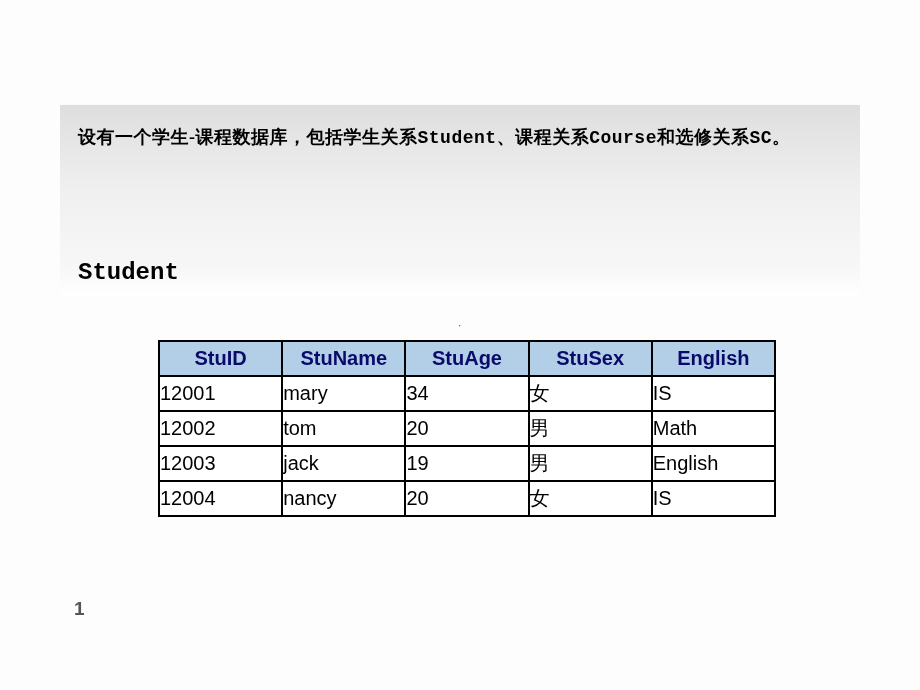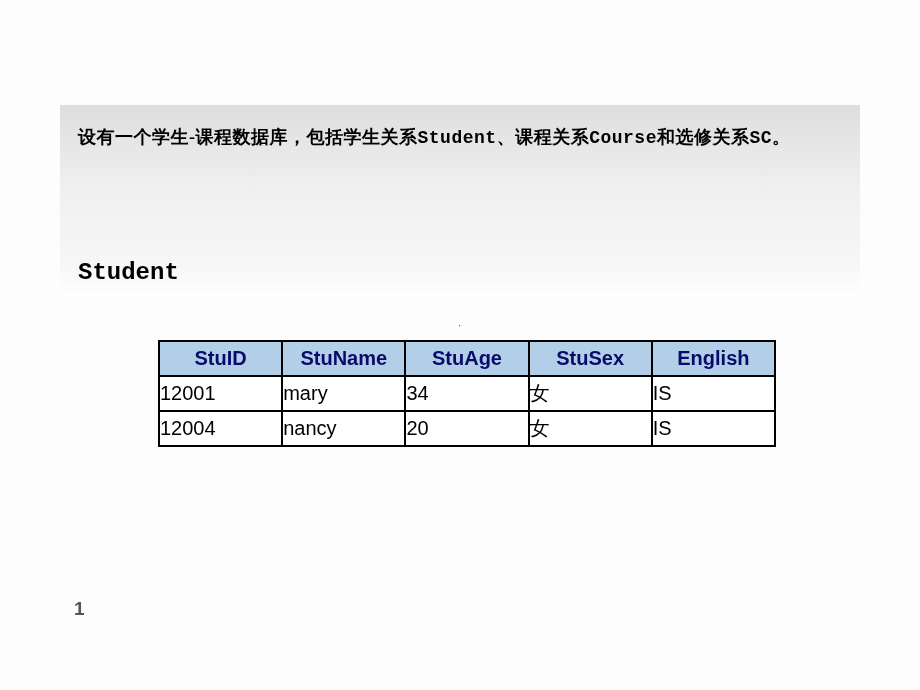--- a/index.html
+++ b/index.html
@@ -106,20 +106,34 @@
   </thead>
   <tbody>
     <tr>
       <td>12001</td>
       <td>mary</td>
       <td>34</td>
       <td>女</td>
       <td>IS</td>
     </tr>
     <tr>
+      <td>12002</td>
+      <td>tom</td>
+      <td>20</td>
+      <td>男</td>
+      <td>Math</td>
+    </tr>
+    <tr>
+      <td>12003</td>
+      <td>jack</td>
+      <td>19</td>
+      <td>男</td>
+      <td>English</td>
+    </tr>
+    <tr>
       <td>12004</td>
       <td>nancy</td>
       <td>20</td>
       <td>女</td>
       <td>IS</td>
     </tr>
   </tbody>
 </table>
 
 <div class="page-num">1</div>

